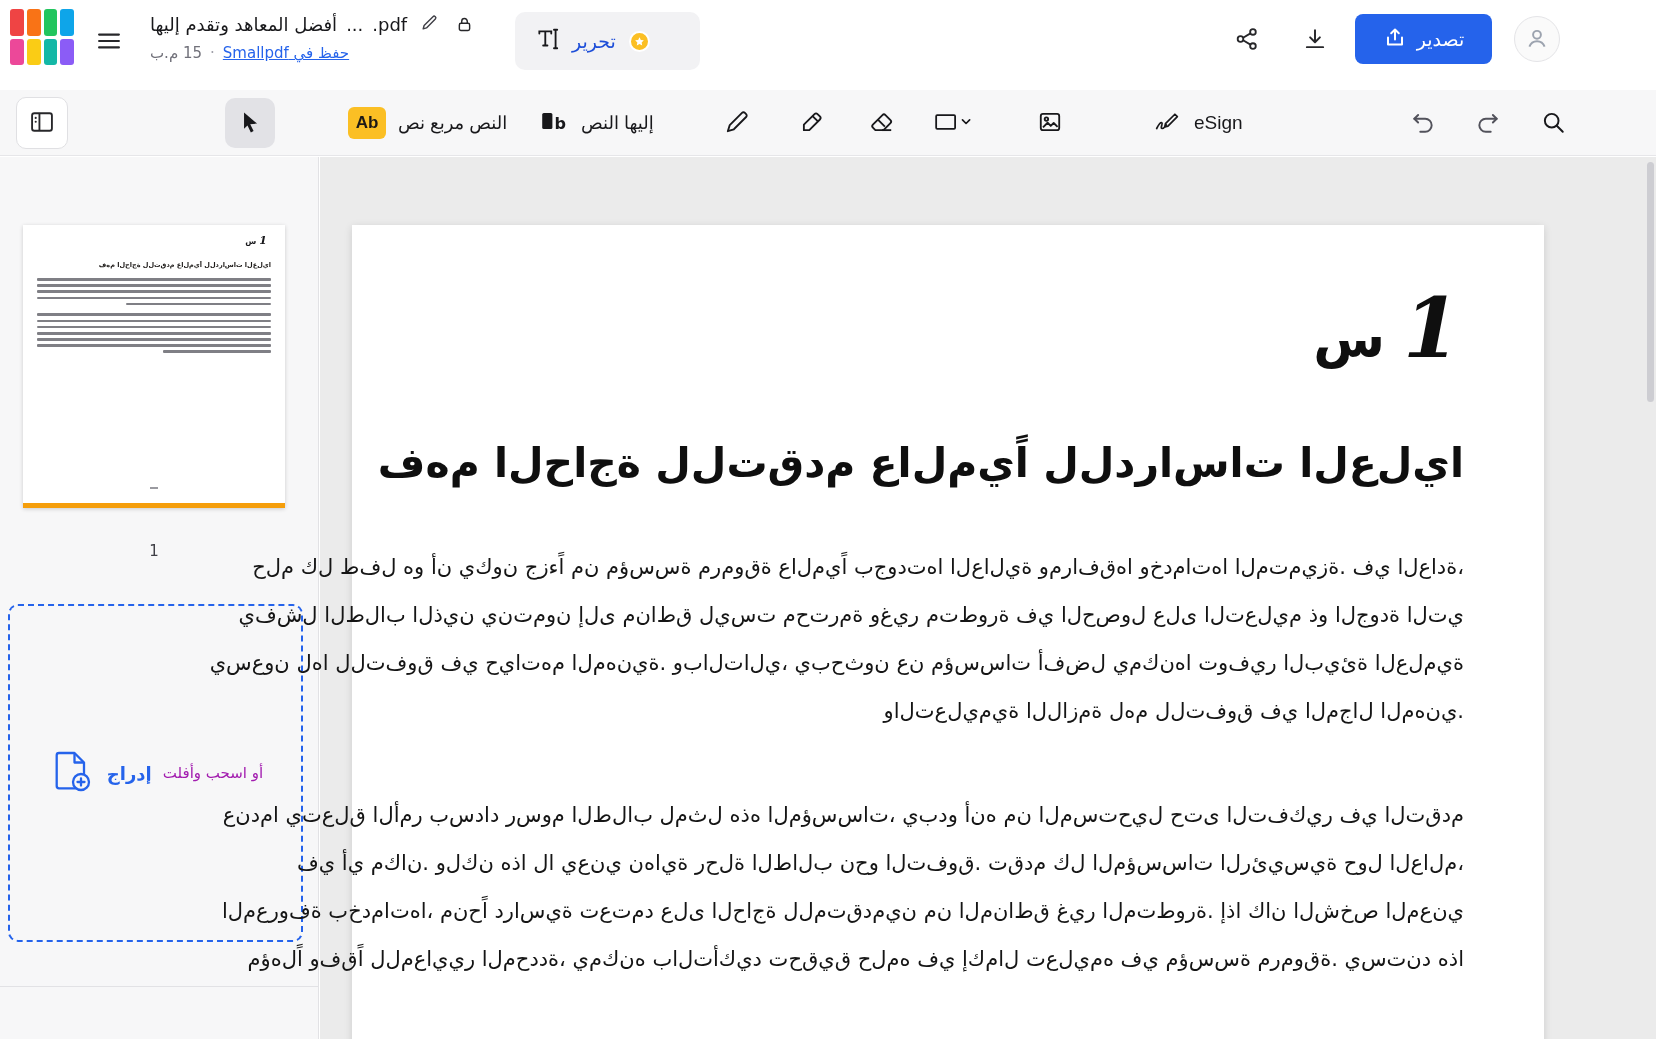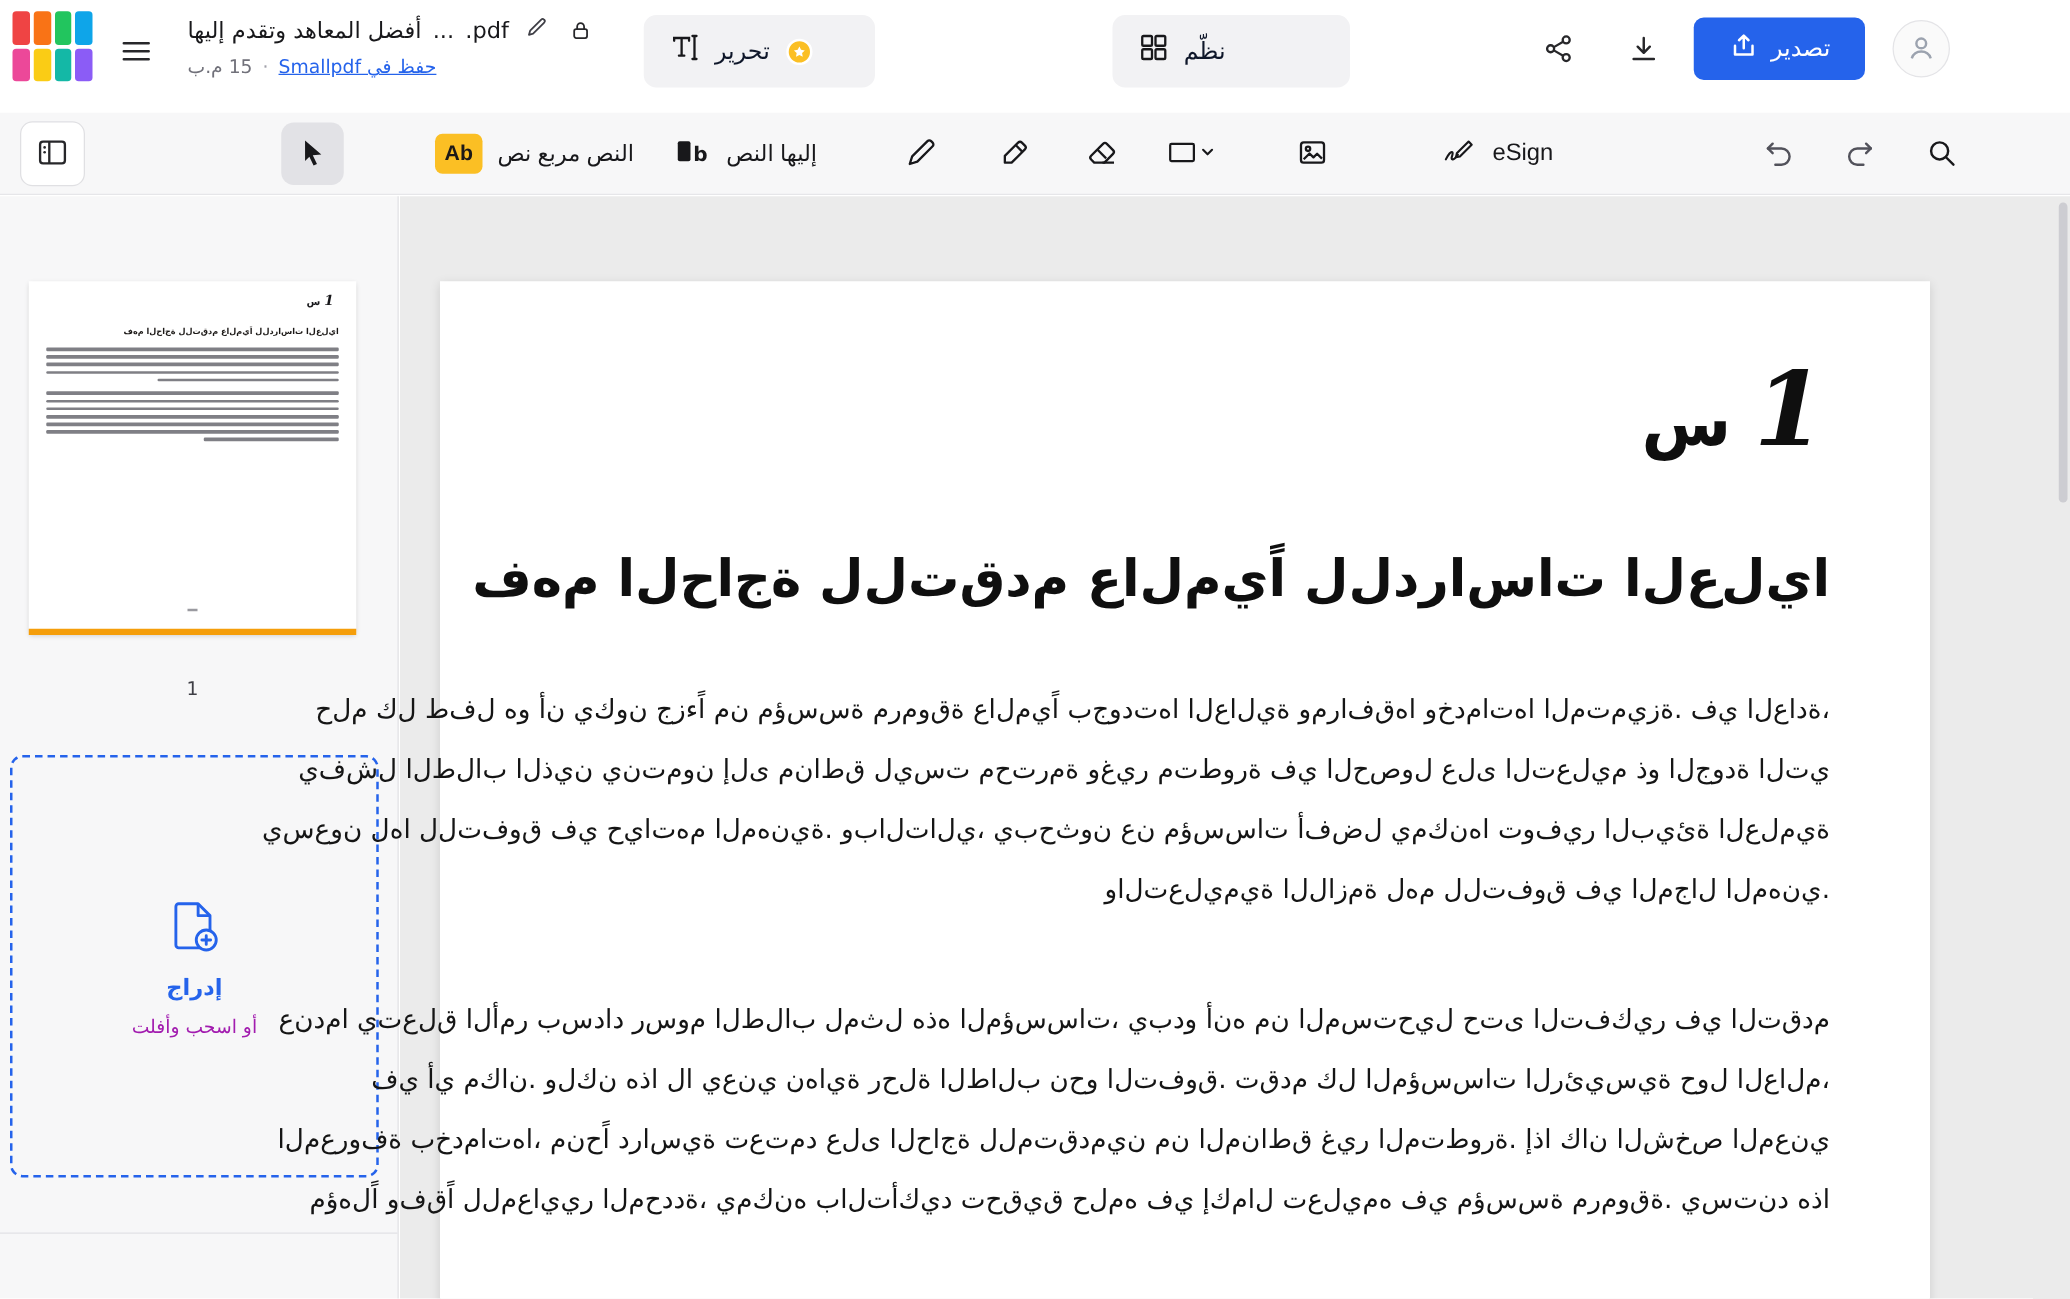--- a/index.html
+++ b/index.html
@@ -20,21 +20,21 @@
   .doc-name{direction:rtl;max-width:210px;white-space:nowrap;}
   .doc-ellipsis{color:#18181b;}
   .doc-ext{color:#18181b;}
   .title-tool{display:flex;align-items:center;justify-content:center;width:26px;height:26px;cursor:pointer;}
   .doc-sub{display:flex;align-items:center;gap:8px;font-size:15px;margin-top:7px;direction:rtl;justify-content:flex-end;width:fit-content;}
   .save-link{color:#2563eb;text-decoration:underline;cursor:pointer;}
   .sub-dot{color:#a1a1aa;}
   .file-size{color:#71717a;}
 
   .tab{position:absolute;top:12px;height:58px;border-radius:10px;display:flex;align-items:center;
-       gap:11px;padding:0 20px;background:#f2f2f4;font-size:19px;color:#0f172a;cursor:pointer;border:none;}
+       gap:11px;padding:0 20px;background:#f2f2f4;font-size:19px;color:#1d4ed8;cursor:pointer;border:none;}
   .tab .tlabel{direction:rtl;}
   #tab-edit{left:515px;width:185px;}
   #tab-markup{left:705px;width:180px;background:#fff;border-top:3px solid #2563eb;color:#2563eb;
               box-shadow:0 2px 10px rgba(0,0,0,.05);}
   #tab-organize{left:890px;width:190px;}
   .star-badge{width:21px;height:21px;border-radius:50%;display:flex;align-items:center;justify-content:center;
               border:2px solid #fff;margin-left:2px;}
   .share-btn{left:1225px;top:18px;width:44px;height:44px;}
   .download-btn{left:1293px;top:18px;width:44px;height:44px;}
   .export-btn{left:1355px;top:14px;width:137px;height:50px;border-radius:8px;color:#fff;
@@ -68,21 +68,21 @@
   .mini-ch{position:absolute;right:4px;top:0;display:flex;align-items:baseline;gap:3px;direction:ltr;}
   .mini-letter{font-size:8px;font-weight:bold;}
   .mini-num{font-family:"DejaVu Serif",serif;font-style:italic;font-size:11px;font-weight:bold;line-height:1;}
   .mini-title{margin-top:26px;font-size:6.5px;font-weight:bold;white-space:nowrap;overflow:hidden;text-align:right;color:#1c1917;}
   .tlines{margin-top:9px;}
   .tline{height:2.6px;background:#5f5f66;opacity:.8;border-radius:1px;margin:0 0 3.6px auto;}
   .tlines.second{margin-top:8px;}
   .thumb-foot{position:absolute;bottom:5px;left:50%;transform:translateX(-50%);width:8px;height:2px;background:#9a9aa0;}
   .page-num{position:absolute;top:385px;left:23px;width:262px;text-align:center;font-size:15px;color:#3f3f46;}
   .dropzone{position:absolute;left:8px;top:447px;width:295px;height:338px;border:2px dashed #2563eb;border-radius:10px;
-            display:flex;flex-direction:column;align-items:center;justify-content:center;gap:11px;cursor:pointer;}
+            display:flex;flex-direction:row;align-items:center;justify-content:center;gap:11px;cursor:pointer;}
   .dz-label{color:#2563eb;font-size:18px;font-weight:600;direction:rtl;}
   .dz-hint{color:#a21caf;font-size:15px;direction:rtl;}
   .side-line{position:absolute;left:0;right:0;top:829px;height:1px;background:#e2e2e5;}
 
   
   .canvas{position:absolute;top:157px;left:320px;width:1336px;height:882px;background:#ebebeb;}
   .page{position:absolute;left:32px;top:68px;width:1192px;height:1060px;background:#fff;
         box-shadow:0 2px 8px rgba(0,0,0,.13);}
   .chapter{position:absolute;top:62px;right:84px;display:flex;align-items:baseline;gap:18px;color:#0f0f0f;}
   .ch-letter{font-size:52px;font-weight:600;}
@@ -158,31 +158,20 @@
       </span>
       <span class="tlabel">تحرير</span>
       <span class="star-badge" style="background-color: rgb(251, 191, 36);">
         <svg width="11" height="11" viewBox="0 0 24 24">
             <path d="M12 2.5l2.9 6 6.6.9-4.8 4.6 1.2 6.5L12 17.4l-5.9 3.1 1.2-6.5L2.5 9.4l6.6-.9z" fill="#fff"></path>
           </svg>
       </span>
     </button>
 
 
-    <button class="tab" id="tab-organize">
-      <span>
-        <svg width="26" height="26" viewBox="0 0 24 24" fill="none" stroke="#18181b" stroke-width="1.7">
-            <rect x="3.5" y="3.5" width="7.2" height="7.2" rx="1"></rect>
-            <rect x="13.3" y="3.5" width="7.2" height="7.2" rx="1"></rect>
-            <rect x="3.5" y="13.3" width="7.2" height="7.2" rx="1"></rect>
-            <rect x="13.3" y="13.3" width="7.2" height="7.2" rx="1"></rect>
-          </svg>
-      </span>
-      <span class="tlabel">نظّم</span>
-    </button>
 
     <button class="iconbtn share-btn">
       <span>
         <svg width="26" height="26" viewBox="0 0 24 24" fill="none" stroke="#27272a" stroke-width="1.7">
             <circle cx="17.5" cy="5.5" r="2.6"></circle>
             <circle cx="6" cy="12" r="2.6"></circle>
             <circle cx="17.5" cy="18.5" r="2.6"></circle>
             <path d="M8.4 10.8l6.8-4M8.4 13.2l6.8 4"></path>
           </svg>
       </span>

